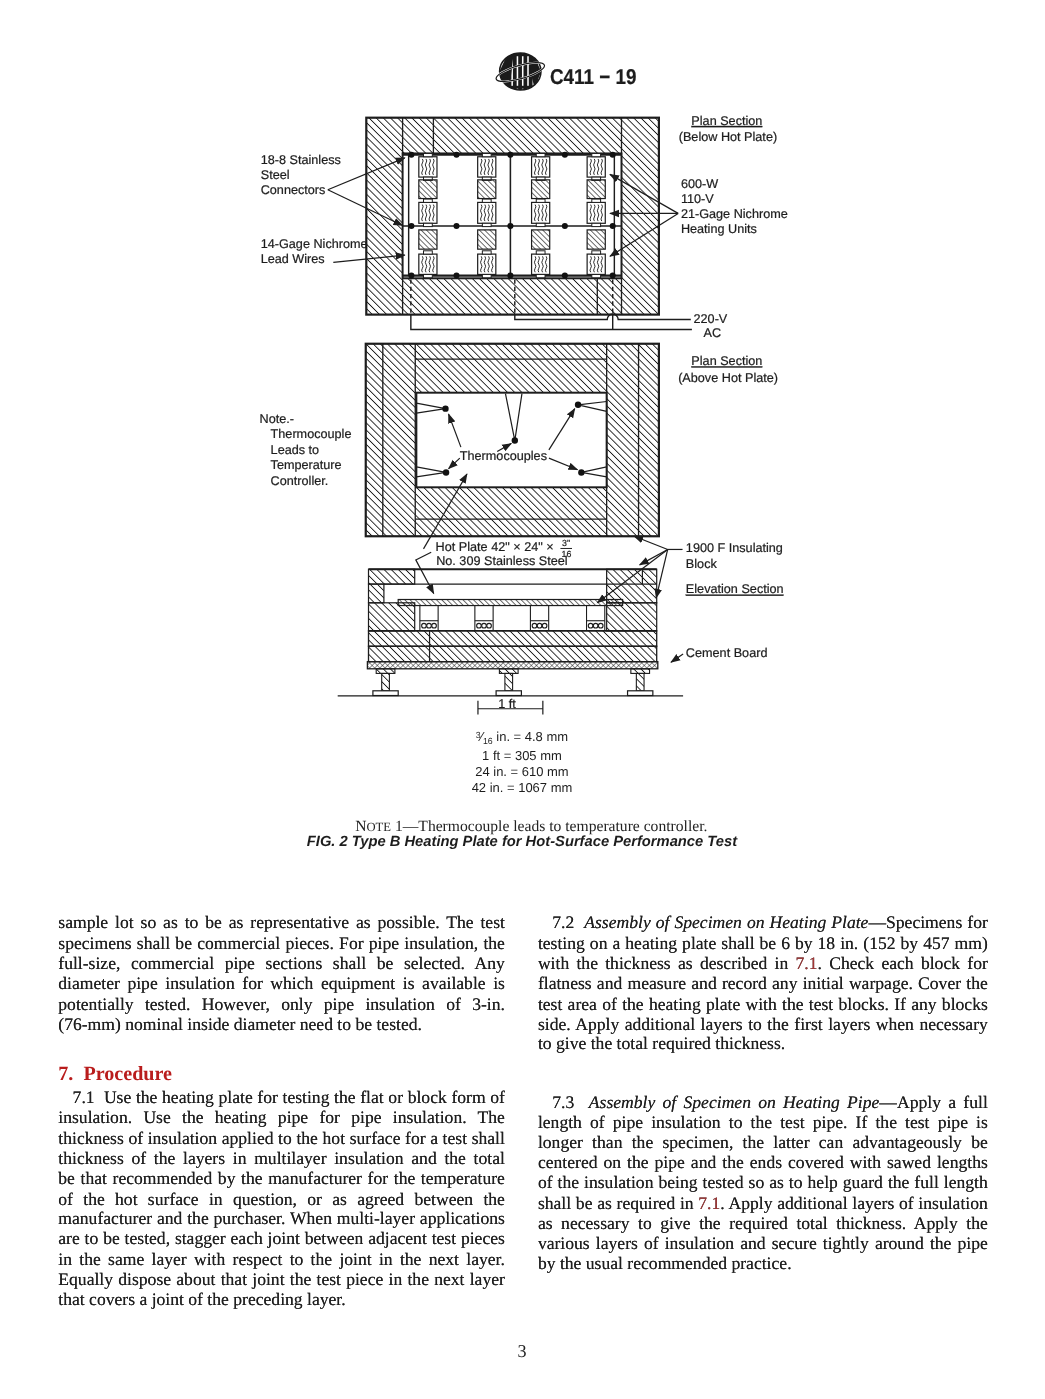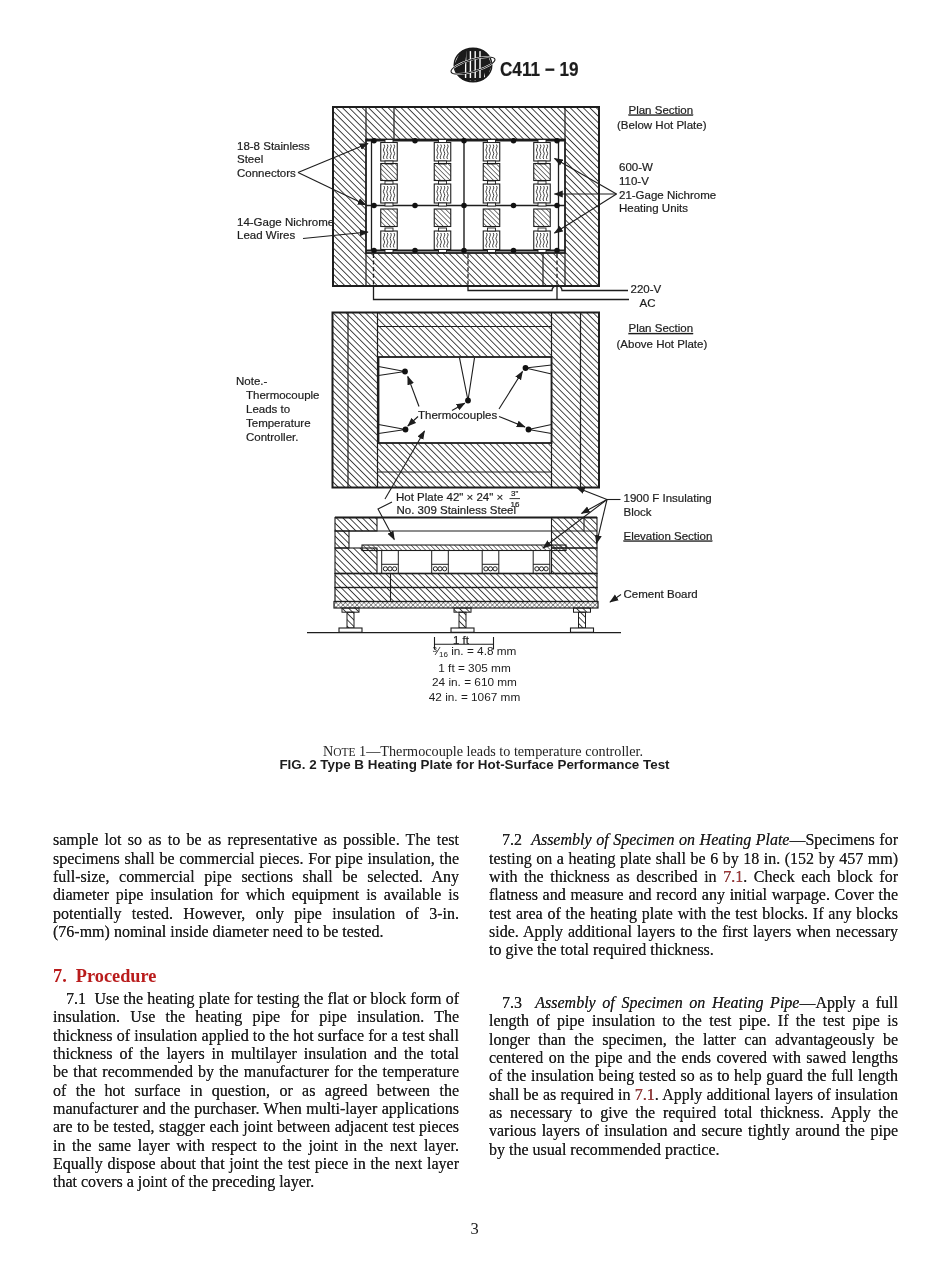--- a/index.html
+++ b/index.html
@@ -379,32 +379,32 @@
 <path d="M607,499.5 L596.5,543.5" marker-end="url(#ah)"></path>
 </g>
 
 <text x="623.5" y="539.5" font-size="11.5" text-decoration="underline">Elevation Section</text>
 
 <text x="623.5" y="597.5" font-size="11.5">Cement Board</text>
 <path d="M621,594.5 L610,602" stroke="#1d1d1d" stroke-width="1.1" fill="none" marker-end="url(#ah)"></path>
 </svg>
 </div>
 
-<div class="abs" style="left:0;top:644px;width:949px;text-align:center;font-family:'Liberation Sans',sans-serif;font-size:11.8px;line-height:14.5px;color:#1d1d1d;">
+<div class="abs" style="left:0;top:663px;width:949px;text-align:center;font-family:'Liberation Sans',sans-serif;font-size:11.8px;line-height:14.5px;color:#1d1d1d;">
 <div><span style="font-size:8px;position:relative;top:-3.5px;">3</span>⁄<span style="font-size:8px;position:relative;top:1.5px;">16</span> in. = 4.8 mm</div>
 <div>1 ft = 305 mm</div>
 <div>24 in. = 610 mm</div>
 <div>42 in. = 1067 mm</div>
 </div>
 
 <div class="abs" style="left:0;top:743px;width:966px;text-align:center;font-size:14.2px;color:#232323;">
 N<span style="font-size:11.5px;">OTE</span> 1—Thermocouple leads to temperature controller.
 </div>
 
-<div class="abs hd" style="left:0;top:757px;width:949px;text-align:center;font-size:13.4px;color:#1d1d1d;">FIG. 2 Type B Heating Plate for Hot-Surface Performance Test</div>
+<div class="abs hd" style="left:0;top:757px;width:949px;text-align:center;font-size:13.4px;color:#1d1d1d;font-style:italic;">FIG. 2 Type B Heating Plate for Hot-Surface Performance Test</div>
 
 <div class="col abs" style="left:53px;top:831.4px;width:406px;">
 <div class="jl">sample lot so as to be as representative as possible. The test</div>
 <div class="jl">specimens shall be commercial pieces. For pipe insulation, the</div>
 <div class="jl">full-size, commercial pipe sections shall be selected. Any</div>
 <div class="jl">diameter pipe insulation for which equipment is available is</div>
 <div class="jl">potentially tested. However, only pipe insulation of 3-in.</div>
 <div>(76-mm) nominal inside diameter need to be tested.</div>
 </div>
 

